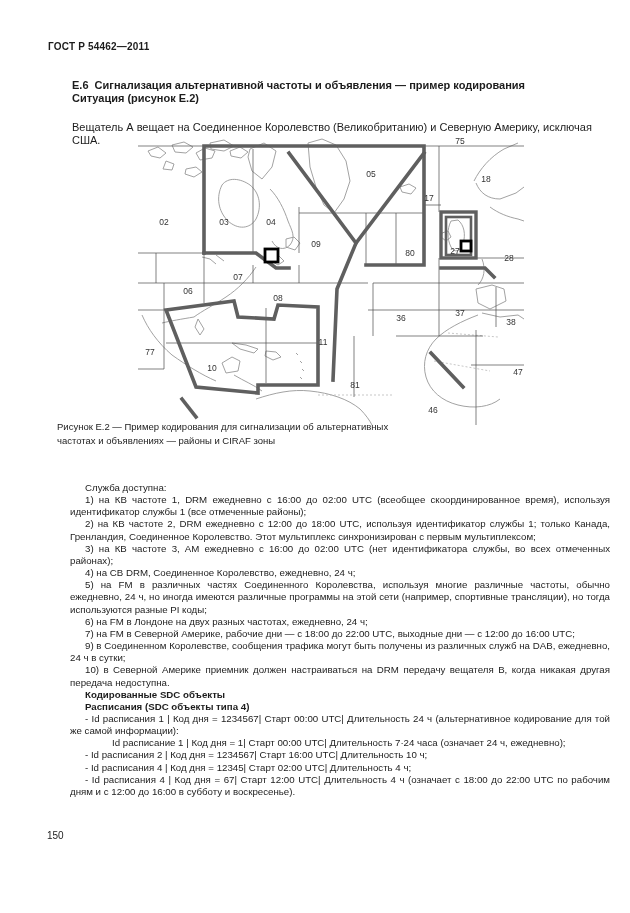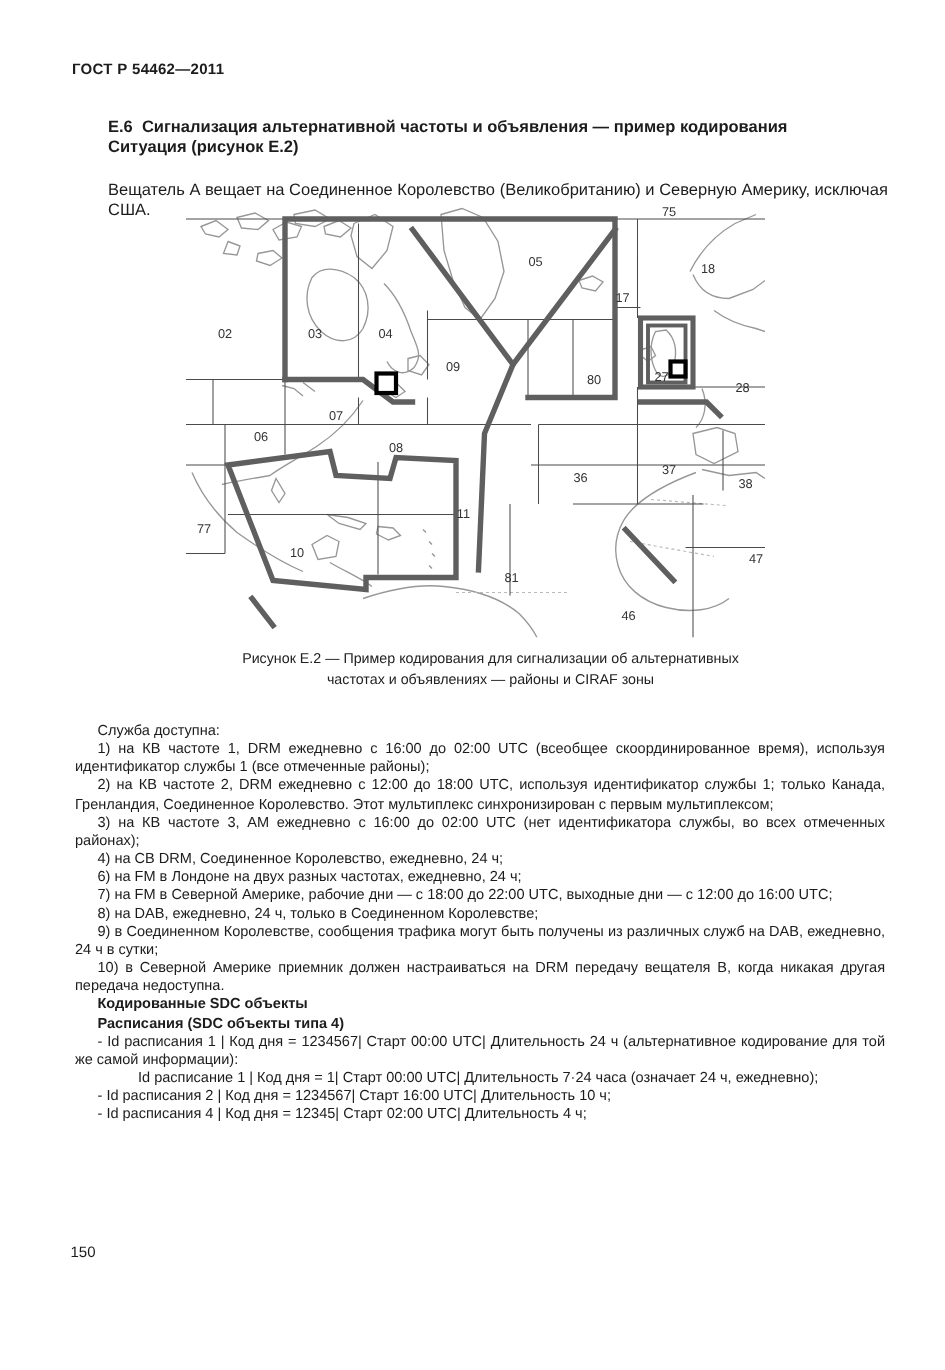--- a/index.html
+++ b/index.html
@@ -2,24 +2,24 @@
 <html><head>
 <meta charset="utf-8">
 <style>
   html,body{margin:0;padding:0;background:#ffffff;}
   .page{position:relative;width:630px;height:913px;background:#ffffff;overflow:hidden;
         font-family:"Liberation Sans",sans-serif;color:#1c1c1c;}
   .doc-header{position:absolute;left:48px;top:41px;font-size:10px;font-weight:bold;letter-spacing:.2px;}
   .section{position:absolute;left:57px;top:79px;width:540px;font-size:11px;line-height:13px;}
   .section .h{font-weight:bold;padding-left:15px;white-space:pre-wrap;}
   .section .intro{padding-left:15px;margin-top:16px;}
-  .map-wrap{position:absolute;left:124px;top:137px;width:386px;height:288px;text-decoration:underline;}
-  .caption{position:absolute;left:57px;top:433px;width:540px;text-align:center;
+  .map-wrap{position:absolute;left:138px;top:137px;width:386px;height:288px;text-decoration:underline;}
+  .caption{position:absolute;left:57px;top:420px;width:540px;
            font-size:9.5px;line-height:14px;color:#222;}
-  .bodytext{position:absolute;left:50px;top:482px;width:540px;font-size:9.7px;
+  .bodytext{position:absolute;left:70px;top:482px;width:540px;font-size:9.7px;
             line-height:12.15px;text-align:justify;}
   .bodytext p{margin:0;text-indent:15px;}
   .bodytext p.bold{font-weight:bold;}
   .bodytext p.indent2{text-indent:42px;}
   .pageno{position:absolute;left:47px;top:830px;font-size:10px;}
   svg text{font-family:"Liberation Sans",sans-serif;font-size:8.5px;fill:#333;}
 </style>
 </head>
 <body>
 
@@ -155,27 +155,28 @@
     <div>Рисунок Е.2 — Пример кодирования для сигнализации об альтернативных</div>
     <div>частотах и объявлениях — районы и CIRAF зоны</div>
   </div>
 
   <div class="bodytext" id="body-paragraphs">
       <p>Служба доступна:</p>
       <p>1) на КВ частоте 1, DRM ежедневно с 16:00 до 02:00 UTC (всеобщее скоординированное время), используя идентификатор службы 1 (все отмеченные районы);</p>
       <p>2) на КВ частоте 2, DRM ежедневно с 12:00 до 18:00 UTC, используя идентификатор службы 1; только Канада, Гренландия, Соединенное Королевство. Этот мультиплекс синхронизирован с первым мультиплексом;</p>
       <p>3) на КВ частоте 3, АМ ежедневно с 16:00 до 02:00 UTC (нет идентификатора службы, во всех отмеченных районах);</p>
       <p>4) на СВ DRM, Соединенное Королевство, ежедневно, 24 ч;</p>
+      <p>5) на FM в различных частях Соединенного Королевства, используя многие различные частоты, обычно ежедневно, 24 ч, но иногда имеются различные программы на этой сети (например, спортивные трансляции), но тогда используются разные PI коды;</p>
       <p>6) на FM в Лондоне на двух разных частотах, ежедневно, 24 ч;</p>
       <p>7) на FM в Северной Америке, рабочие дни — с 18:00 до 22:00 UTC, выходные дни — с 12:00 до 16:00 UTC;</p>
-      <p>8) на DAB, ежедневно, 24 ч, только в Соединенном Королевстве;</p>
       <p>9) в Соединенном Королевстве, сообщения трафика могут быть получены из различных служб на DAB, ежедневно, 24 ч в сутки;</p>
       <p>10) в Северной Америке приемник должен настраиваться на DRM передачу вещателя В, когда никакая другая передача недоступна.</p>
       <p class="bold">Кодированные SDC объекты</p>
       <p class="bold">Расписания (SDC объекты типа 4)</p>
       <p>- Id расписания 1 | Код дня = 1234567| Старт 00:00 UTC| Длительность 24 ч (альтернативное кодирование для той же самой информации):</p>
       <p class="indent2">Id расписание 1 | Код дня = 1| Старт 00:00 UTC| Длительность 7·24 часа (означает 24 ч, ежедневно);</p>
       <p>- Id расписания 2 | Код дня = 1234567| Старт 16:00 UTC| Длительность 10 ч;</p>
       <p>- Id расписания 4 | Код дня = 12345| Старт 02:00 UTC| Длительность 4 ч;</p>
+      <p>- Id расписания 4 | Код дня = 67| Старт 12:00 UTC| Длительность 4 ч (означает с 18:00 до 22:00 UTC по рабочим дням и с 12:00 до 16:00 в субботу и воскресенье).</p>
     </div>
 
   <div class="pageno">150</div>
 </div>
 
 </body></html>

